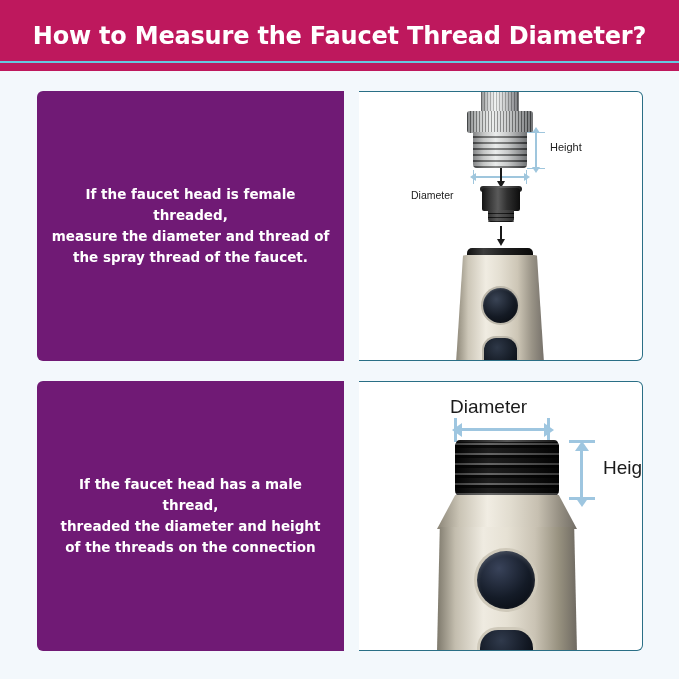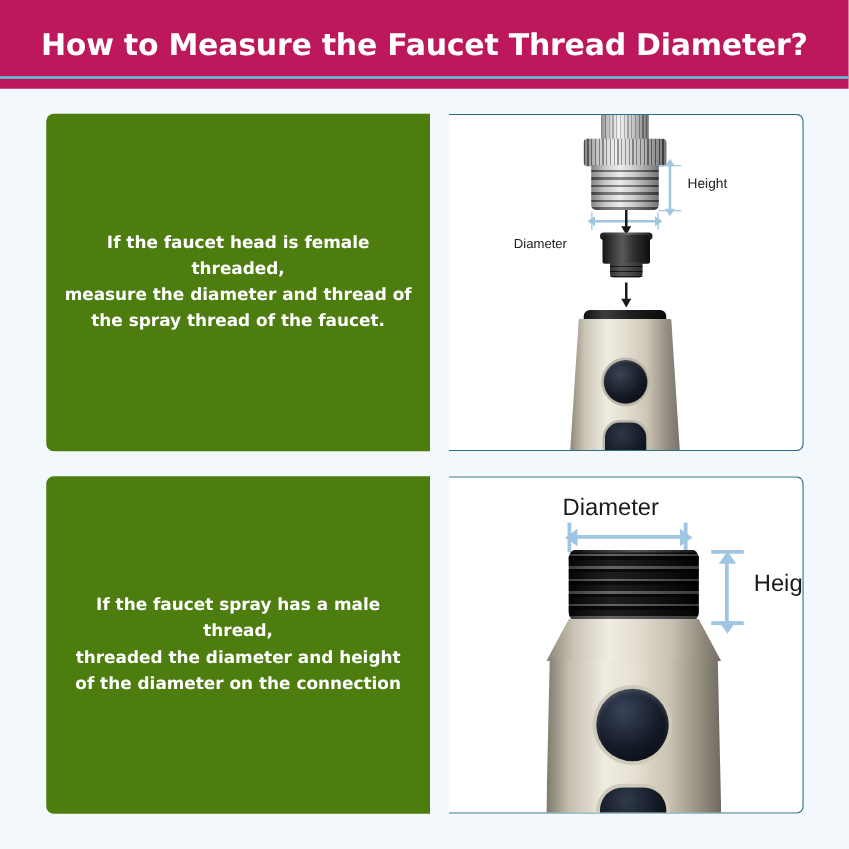--- a/index.html
+++ b/index.html
@@ -32,21 +32,21 @@
   
   .card{
     position:absolute;
     display:flex;
   }
   #card-1{left:37px;top:91px;width:606px;height:270px;}
   #card-2{left:37px;top:381px;width:606px;height:270px;}
 
   .text-pane{
     width:307px;
-    background:#4d7c0f;
+    background:#701a75;
     border-radius:6px 0 0 6px;
     display:flex;align-items:center;justify-content:center;
     box-sizing:border-box;
     padding:0 14px;
   }
   .pane-text{
     color:#ffffff;
     font-size:13.5px;
     font-weight:bold;
     line-height:1.55;
@@ -326,23 +326,23 @@
       <div class="p1-btn-round"></div>
       <div class="p1-btn-rect"></div>
     </div>
   </div>
 </div>
 
 <div class="card" id="card-2">
 
   <div class="text-pane">
     <div class="pane-text">
-      <div>If the faucet spray has a male thread,</div>
+      <div>If the faucet head has a male thread,</div>
       <div>threaded the diameter and height</div>
-      <div>of the diameter on the connection</div>
+      <div>of the threads on the connection</div>
     </div>
   </div>
 
   <div class="img-pane">
     <div class="p2-stage">
 
       <div class="p2-dia-label">Diameter</div>
       <div class="p2-tick" id="p2-tick-l"></div>
       <div class="p2-tick" id="p2-tick-r"></div>
       <div class="p2-dia-arrow"></div>

